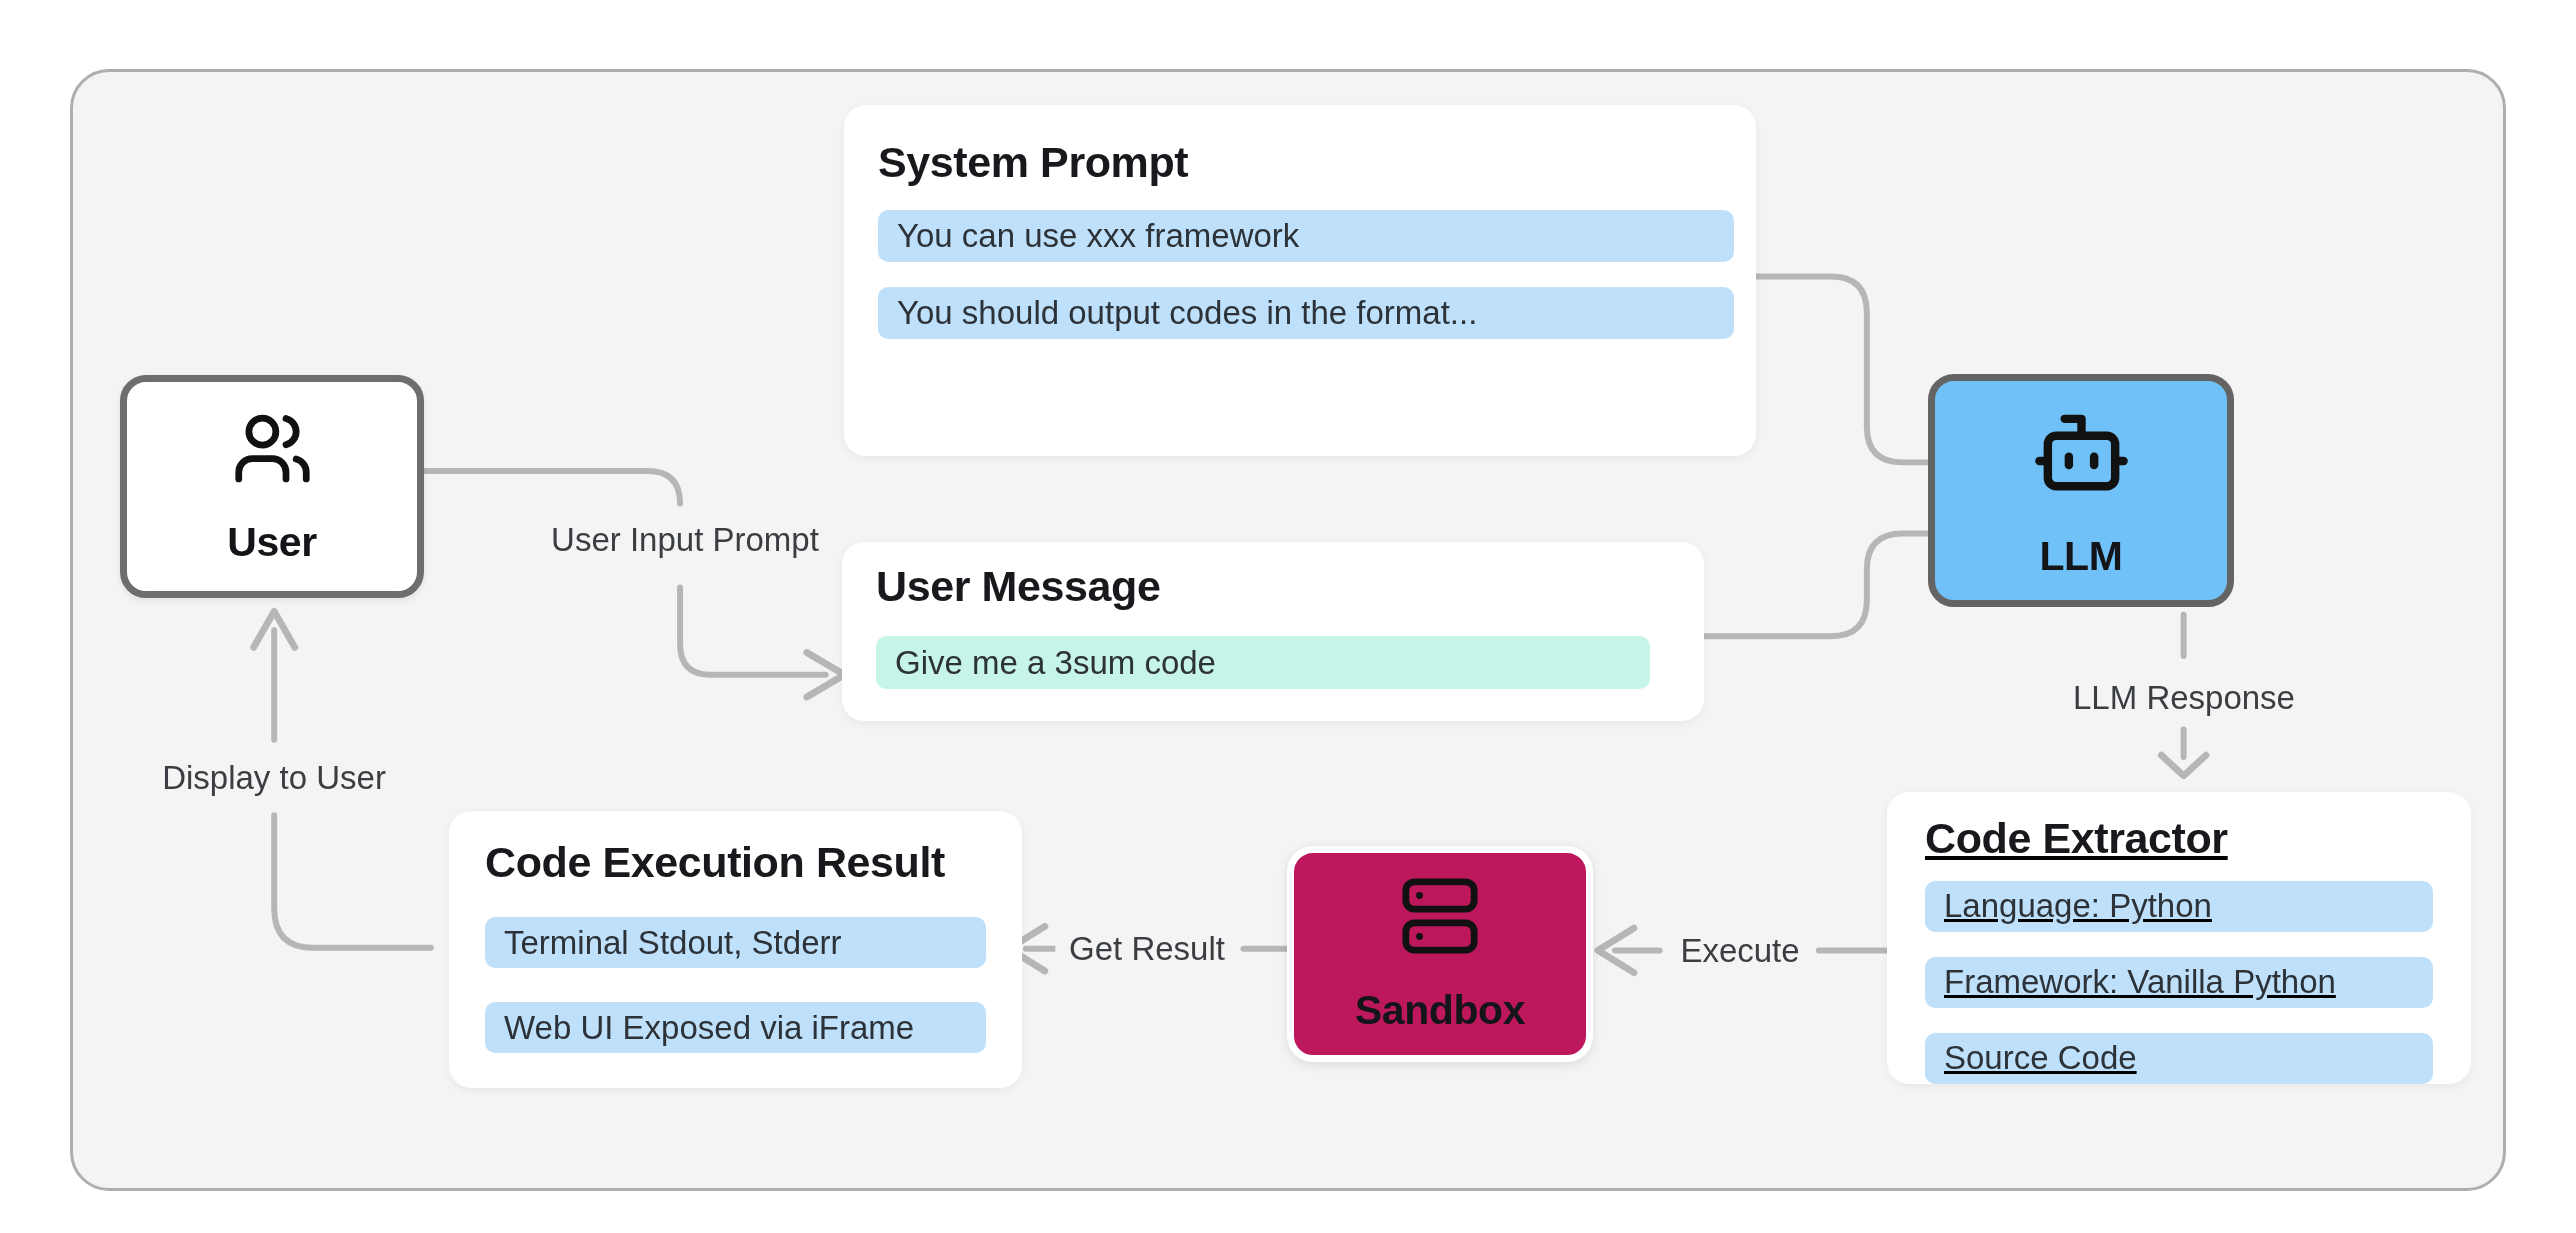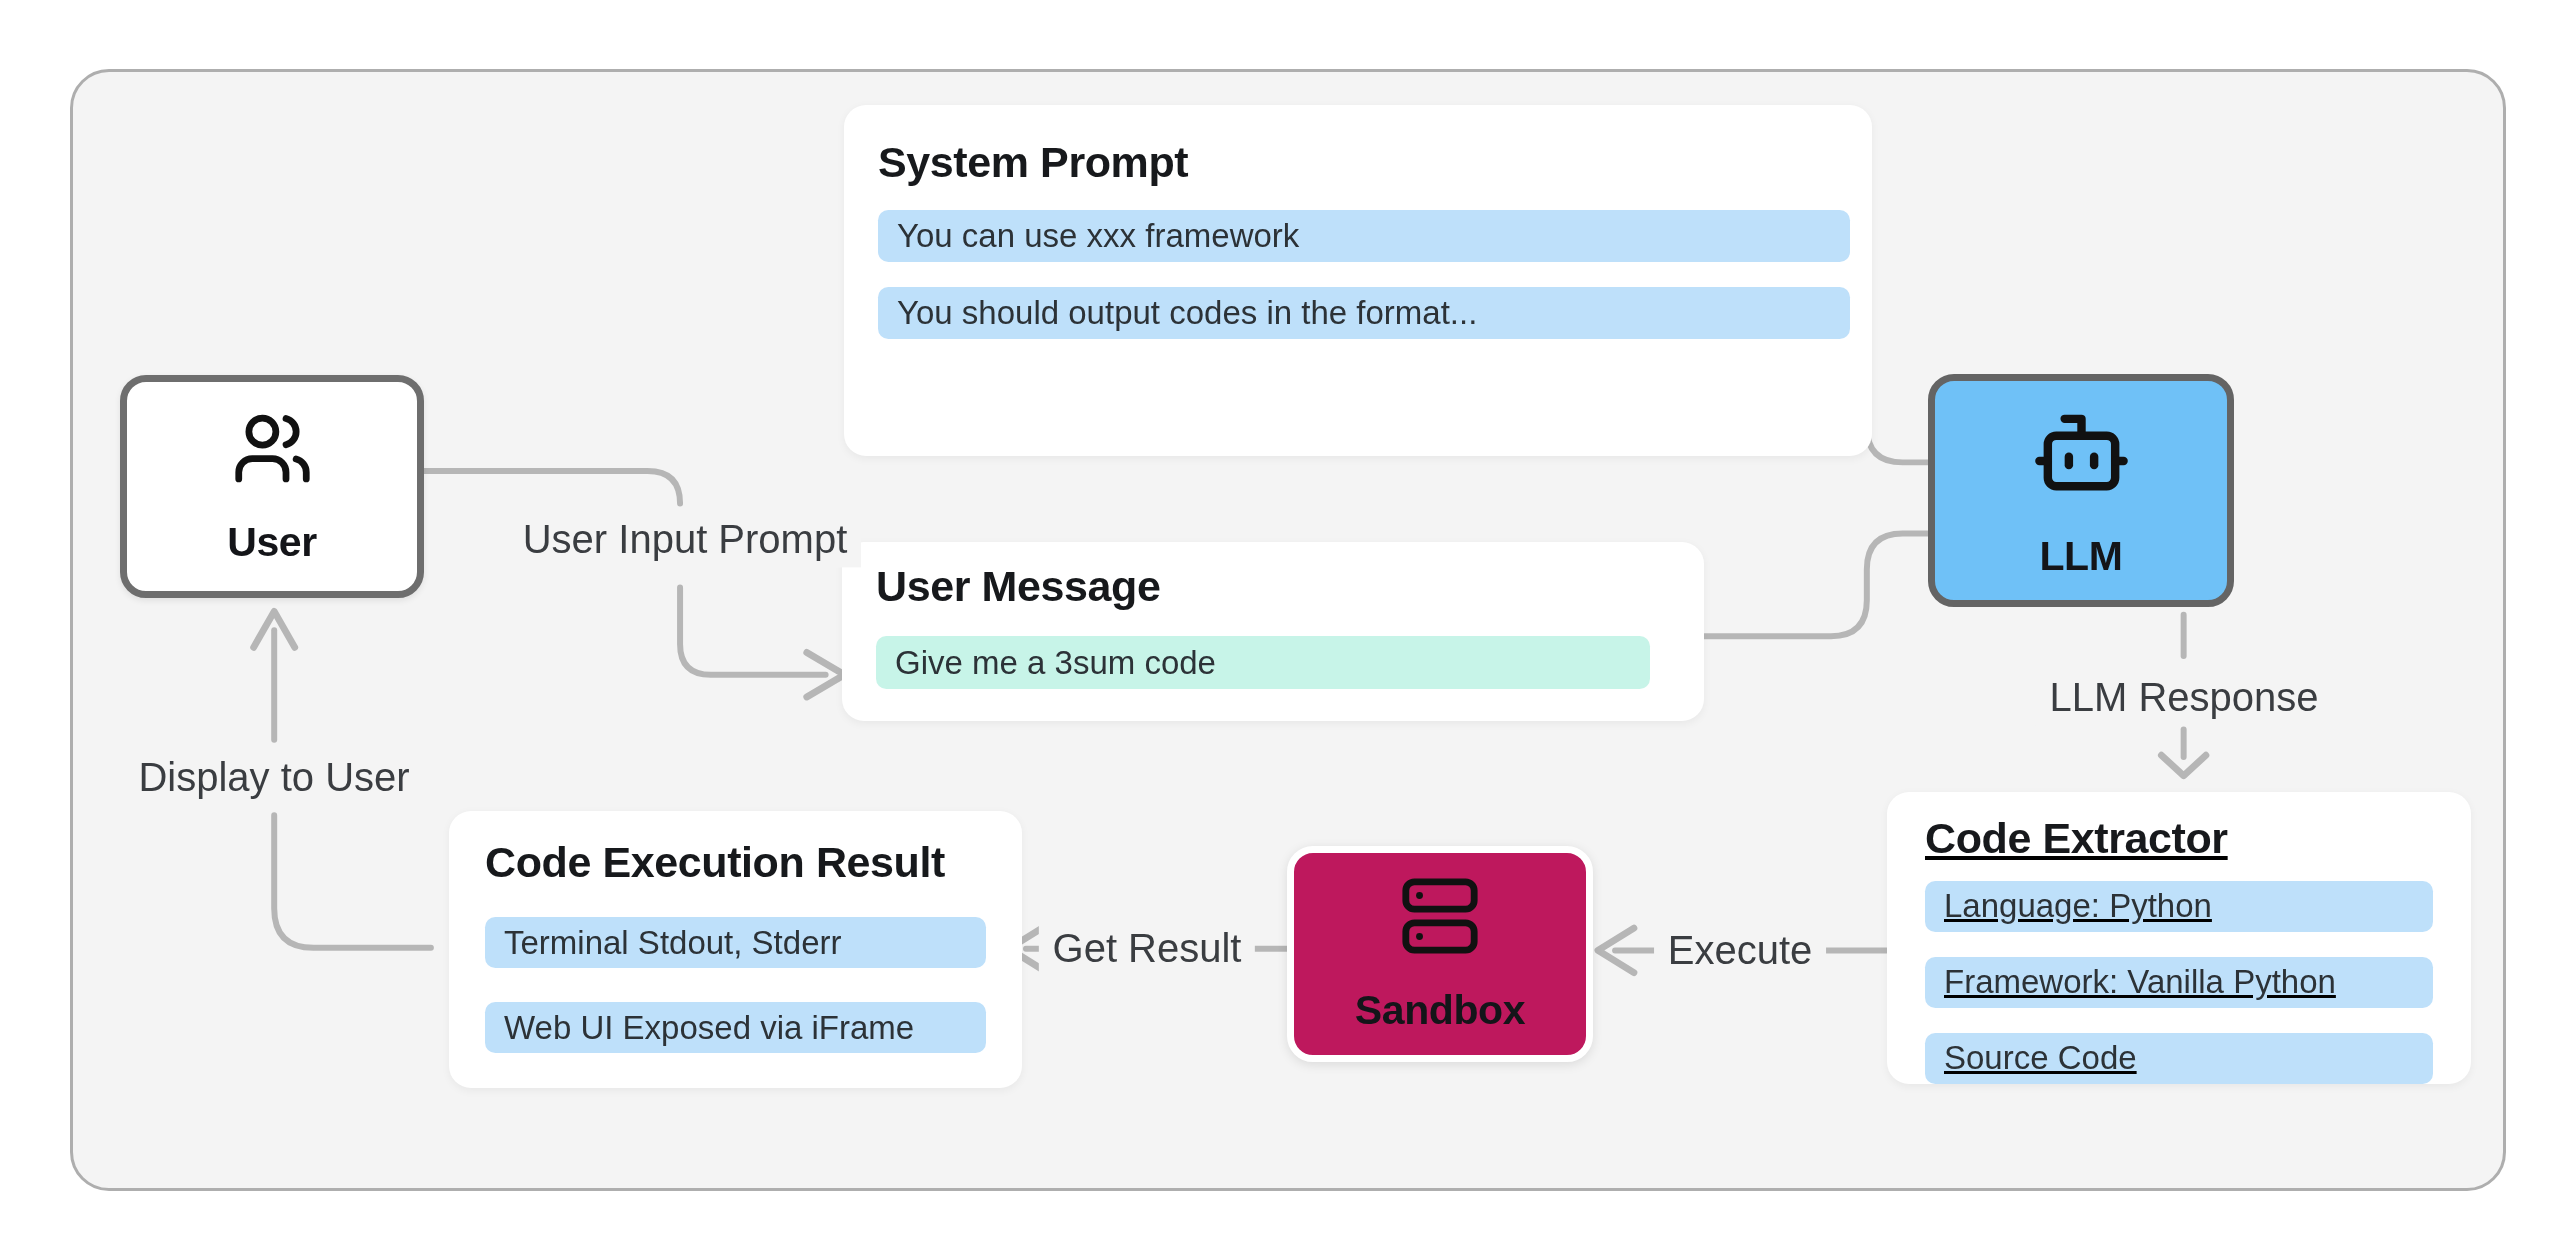--- a/index.html
+++ b/index.html
@@ -22,24 +22,24 @@
         gap:12px;box-sizing:border-box;border-radius:26px;}
   .node .node-label{font-weight:bold;font-size:41px;color:#141519;letter-spacing:-0.4px;margin-top:18px;}
   .user-box{left:120px;top:375px;width:304px;height:223px;background:#ffffff;border:7.7px solid #6e6e6e;
             box-shadow:0 2.6px 6.9px rgba(0,0,0,0.08);}
   .llm-box{left:1928px;top:374px;width:306px;height:233px;background:#6fc1f7;border:7.7px solid #646464;}
   .sandbox-box{left:1287px;top:846px;width:306px;height:216px;background:#be185d;border:7.7px solid #ffffff;
             box-shadow:0 2.6px 10.3px rgba(0,0,0,0.10);}
   .node svg{display:block;}
 
   .edge-label{position:absolute;transform:translate(-50%,-50%);background:#f4f4f4;
-              padding:5.1px 13.7px;font-size:40px;color:#3a3d41;white-space:nowrap;}
+              padding:5.1px 13.7px;font-size:33px;color:#3a3d41;white-space:nowrap;}
 
   
-  .sp-card{left:844px;top:105px;width:1028px;height:351px;padding:32px 22px 0 34px;}
+  .sp-card{left:844px;top:105px;width:912px;height:351px;padding:32px 22px 0 34px;}
   .sp-card .card-title{margin-bottom:23px;}
   .sp-card .chip{height:52px;margin-bottom:25px;}
   .um-card{left:842px;top:542px;width:862px;height:179px;padding:19px 54px 0 34px;}
   .um-card .card-title{margin-bottom:25px;}
   .um-card .chip{height:53px;}
   .ce-card{left:1887px;top:792px;width:584px;height:292px;padding:20.6px 38px 0 38px;text-decoration:underline;}
   .ce-card .card-title{margin-bottom:18px;}
   .ce-card .chip{height:51px;margin-bottom:25px;}
   .cer-card{left:431px;top:811px;width:573px;height:277px;padding:26px 36px 0 36px;margin-left:18px;}
   .cer-card .card-title{margin-bottom:30px;}

